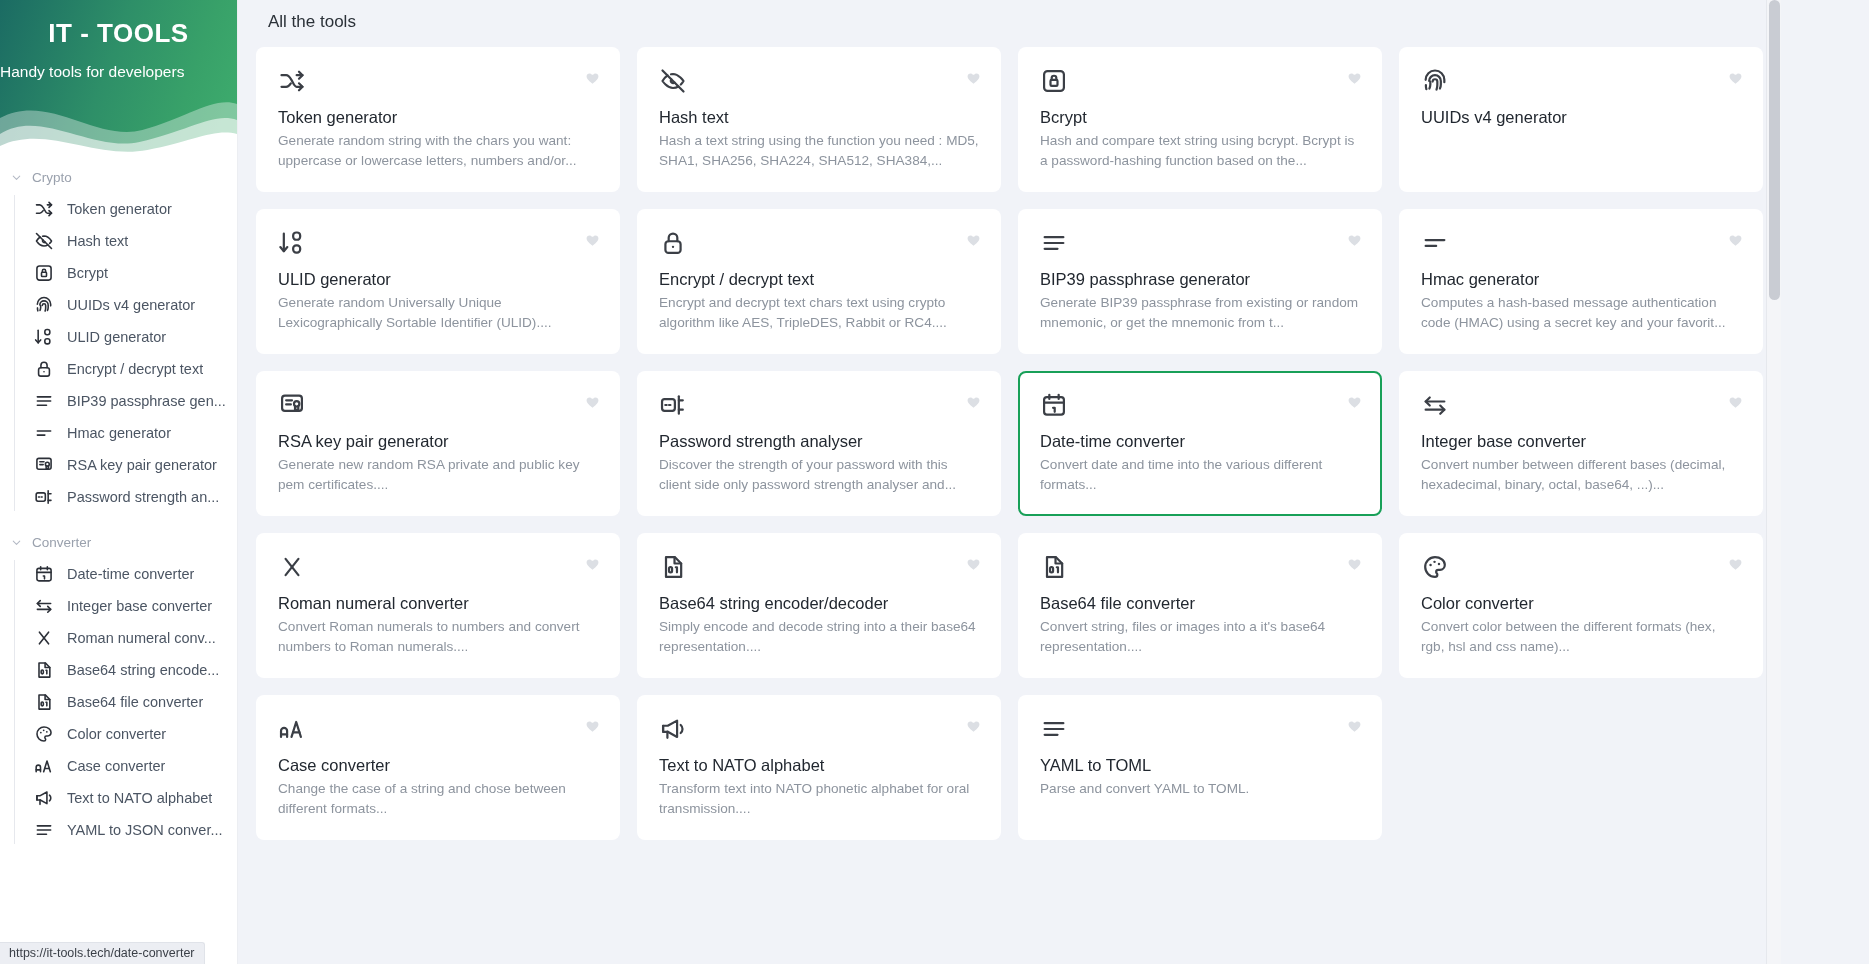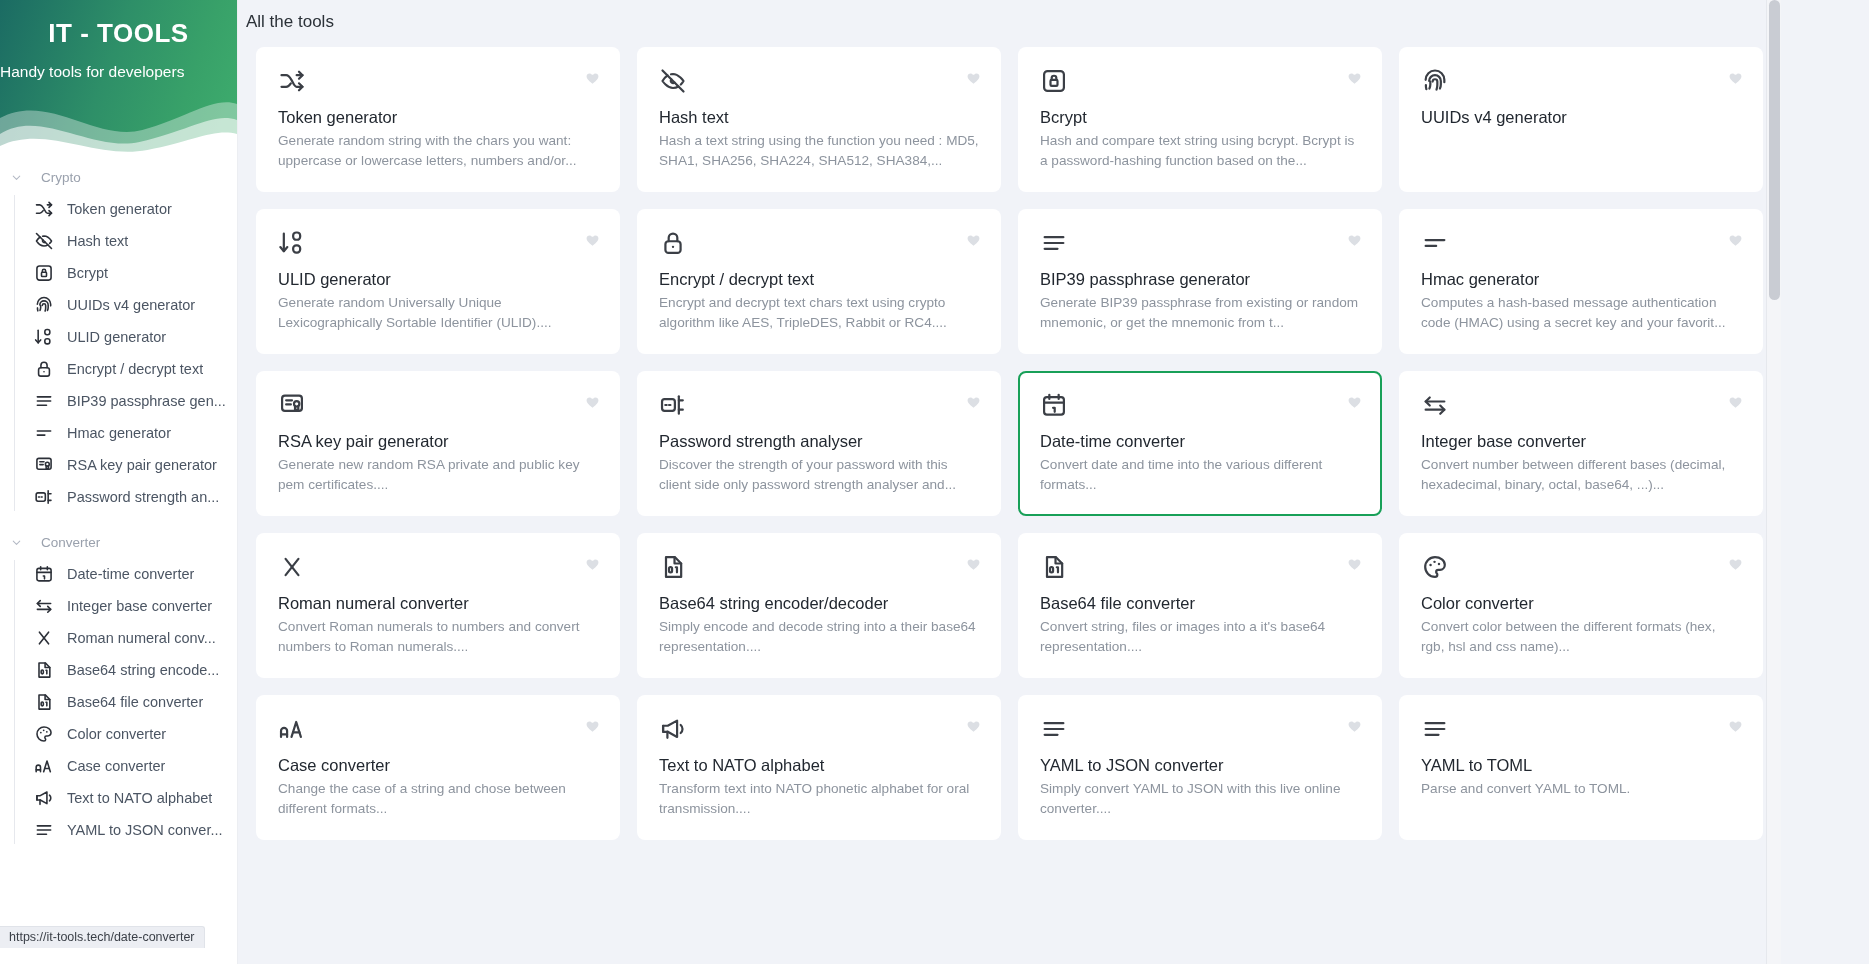--- a/index.html
+++ b/index.html
@@ -38,21 +38,21 @@
     color: #ffffff;
     font-size: 15.5px;
     padding-top: 14px;
     font-weight: 400;
   }
   .wave-wrap { position: absolute; left: 0; bottom: -2px; width: 100%; height: 70px; }
   .wave-wrap svg { display:block; width: 100%; height: 70px; }
 
   .nav { padding: 0 0 10px 0; height: 806px; overflow: hidden; position: relative; }
   .group-head {
-    display: flex; align-items: center; gap: 18px;
+    display: flex; align-items: center; gap: 9px;
     padding: 12px 0 8px 10px;
     color: #9aa1ad; font-size: 13.5px;
   }
   .chev { width: 13px; height: 13px; display:inline-block; color:#b3b9c4; }
   .chev svg { display:block; }
   .group-items { position: relative; margin-left: 14px; padding-left: 0; }
   .group-items::before {
     content: ""; position: absolute; left: 0; top: 2px; bottom: 2px;
     width: 1px; background: #e6e8ed;
   }
@@ -65,21 +65,21 @@
   }
   .nav-item .ni-icon { width: 20px; height: 20px; display: flex; align-items: center; justify-content: center; color: #2c3038; flex: 0 0 20px; }
   .nav-item .ni-icon svg { display: block; }
   .nav-item .ni-label { overflow: hidden; text-overflow: ellipsis; }
   .group-spacer { height: 10px; }
 
   
   .main { flex: 1; height: 964px; overflow: hidden; background: #f1f3f8; position: relative; }
   .main-title {
     font-size: 17px; color: #2b3138; font-weight: 400;
-    padding: 12px 0 0 8px;
+    padding: 12px 0 0 30px;
   }
   .grid {
     display: grid;
     grid-template-columns: repeat(4, 1fr);
     gap: 17px 17px;
     padding: 15px 18px 0 18px;
   }
   .card {
     background: #ffffff;
     border-radius: 8px;
@@ -108,21 +108,21 @@
   }
   .card-desc {
     margin-top: 4px;
     font-size: 13.6px; line-height: 19.5px; color: #8d949e;
     display: -webkit-box; -webkit-line-clamp: 2; -webkit-box-orient: vertical;
     overflow: hidden;
   }
 
   
   .statusbar {
-    position: absolute; left: 0; bottom: 16px;
+    position: absolute; left: 0; bottom: 0;
     background: #eceef3;
     color: #3a3f47;
     font-size: 12.5px;
     padding: 3px 9px 4px 9px;
     border-top-right-radius: 3px;
     border: 1px solid #e0e3e9;
     border-left: none; border-bottom: none;
     z-index: 40;
     white-space: nowrap;
   }
@@ -778,38 +778,20 @@
                 <path d="M4 12h16"></path>
                 <path d="M4 17h11"></path>
               </g>
             </svg>
           </div>
           <div class="fav">
             <svg viewBox="0 0 24 24" width="100%" height="100%">
               <path d="M12 20.5l-1.4-1.3C5.5 14.6 2.5 11.9 2.5 8.6 2.5 6 4.6 4 7.2 4c1.5 0 2.9.7 3.8 1.8h2C13.9 4.7 15.3 4 16.8 4 19.4 4 21.5 6 21.5 8.6c0 3.3-3 6-8.1 10.6z" fill="currentColor"></path>
             </svg>
           </div>
-          <div class="card-title">YAML to JSON converter</div>
-          <div class="card-desc">Simply convert YAML to JSON with this live online converter....</div>
-        </div>
-        <div class="card">
-          <div class="card-icon">
-            <svg viewBox="0 0 24 24" width="100%" height="100%">
-              <g stroke="currentColor" fill="none" stroke-width="1.9" stroke-linecap="round" stroke-linejoin="round">
-                <path d="M4 7h16"></path>
-                <path d="M4 12h16"></path>
-                <path d="M4 17h11"></path>
-              </g>
-            </svg>
-          </div>
-          <div class="fav">
-            <svg viewBox="0 0 24 24" width="100%" height="100%">
-              <path d="M12 20.5l-1.4-1.3C5.5 14.6 2.5 11.9 2.5 8.6 2.5 6 4.6 4 7.2 4c1.5 0 2.9.7 3.8 1.8h2C13.9 4.7 15.3 4 16.8 4 19.4 4 21.5 6 21.5 8.6c0 3.3-3 6-8.1 10.6z" fill="currentColor"></path>
-            </svg>
-          </div>
           <div class="card-title">YAML to TOML</div>
           <div class="card-desc">Parse and convert YAML to TOML.</div>
         </div>
       </div>
     <div class="vscroll">
       <div class="thumb"></div>
     </div>
   </main>
 
   <div class="statusbar">https://it-tools.tech/date-converter</div>

